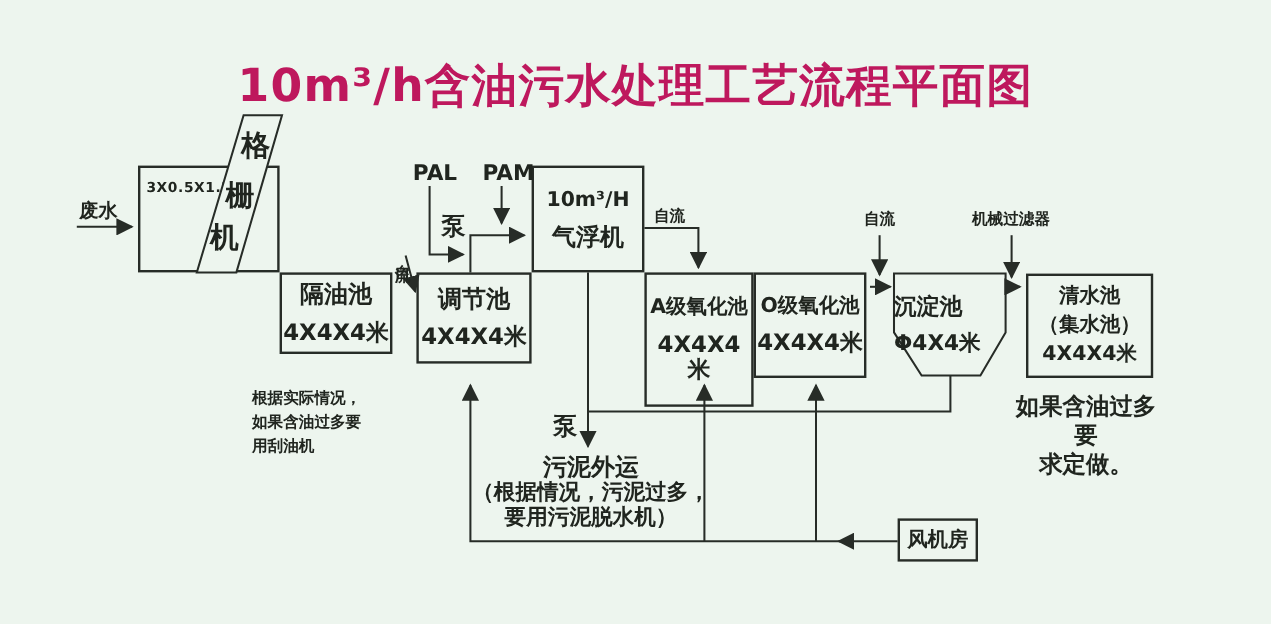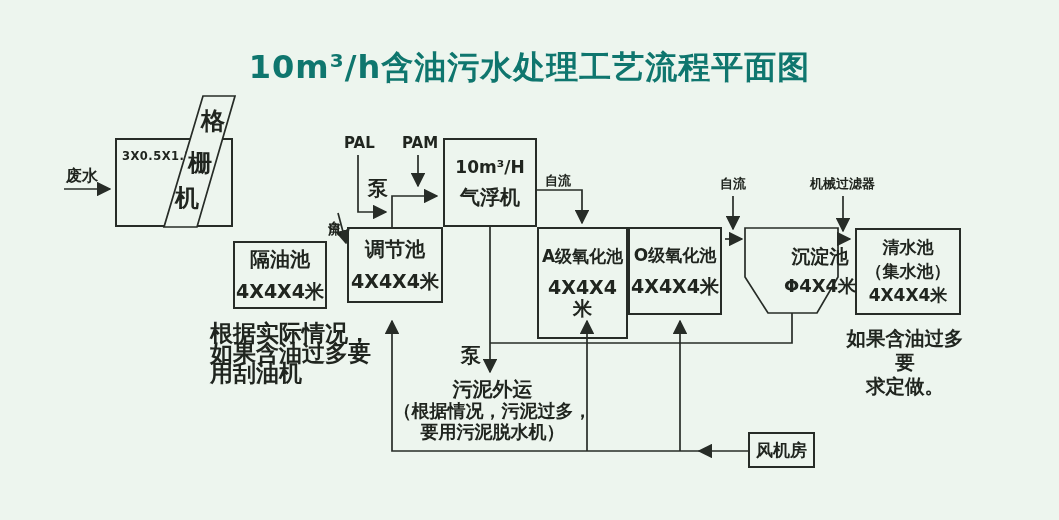--- a/index.html
+++ b/index.html
@@ -19,50 +19,50 @@
     text-align:center;font-weight:bold;background:transparent;
   }
   .t20{font-size:20px;line-height:22px;}
   .t19{font-size:19px;line-height:21px;}
   .t17{font-size:17px;line-height:19px;}
   .gap10>*+*{margin-top:11px;}
   .gap8>*+*{margin-top:9px;}
   .gap4>*+*{margin-top:5px;}
   .title{
     left:0;right:0;top:46px;text-align:center;
-    font-size:32px;font-weight:bold;letter-spacing:1px;color:#0f766e;
+    font-size:38px;font-weight:bold;letter-spacing:1px;color:#be185d;
   }
   .small-label{font-weight:bold;font-size:13px;line-height:14px;}
   .mid-label{font-weight:bold;font-size:16px;}
   .pump-label{font-weight:bold;font-size:20px;}
-  .latin-label{font-weight:bold;font-size:15px;letter-spacing:0px;}
+  .latin-label{font-weight:bold;font-size:18px;letter-spacing:0px;}
   .grid-char{position:absolute;font-weight:bold;font-size:24px;line-height:24px;}
   .dim-label{position:absolute;left:5px;top:9px;font-size:11.5px;font-weight:bold;letter-spacing:0.5px;}
   .vert{
     writing-mode:vertical-rl;text-orientation:upright;
     font-weight:bold;font-size:13px;letter-spacing:1px;line-height:14px;
   }
-  .note{font-weight:bold;font-size:23px;line-height:20px;white-space:nowrap;}
+  .note{font-weight:bold;font-size:13px;line-height:20px;white-space:nowrap;}
   .note2{font-weight:bold;font-size:19.5px;line-height:24px;text-align:center;}
   .sludge-block{width:215px;text-align:center;font-weight:bold;white-space:nowrap;}
   .sludge-block .l1{font-size:20px;line-height:22px;}
   .sludge-block .l2{font-size:18px;line-height:21px;}
-  .sed-text{position:absolute;left:745px;width:94px;text-align:center;font-weight:bold;padding-left:28px;}
+  .sed-text{position:absolute;left:745px;width:94px;font-weight:bold;}
 </style>
 </head>
 <body>
 
 <div id="canvas">
 
   <div class="layer boxes">
     <div class="box" style="left:115px;top:138px;width:118px;height:89px;">
       <span class="dim-label">3X0.5X1.2米</span>
     </div>
 
-    <div class="box gap10" style="left:233px;top:241px;width:94px;height:68px;">
+    <div class="box gap10" style="left:233px;top:227px;width:94px;height:68px;">
       <span class="t20">隔油池</span>
       <span class="t19">4X4X4米</span>
     </div>
 
     <div class="box gap10" style="left:347px;top:227px;width:96px;height:76px;">
       <span class="t20">调节池</span>
       <span class="t19">4X4X4米</span>
     </div>
 
     <div class="box gap8" style="left:443px;top:138px;width:94px;height:89px;">

